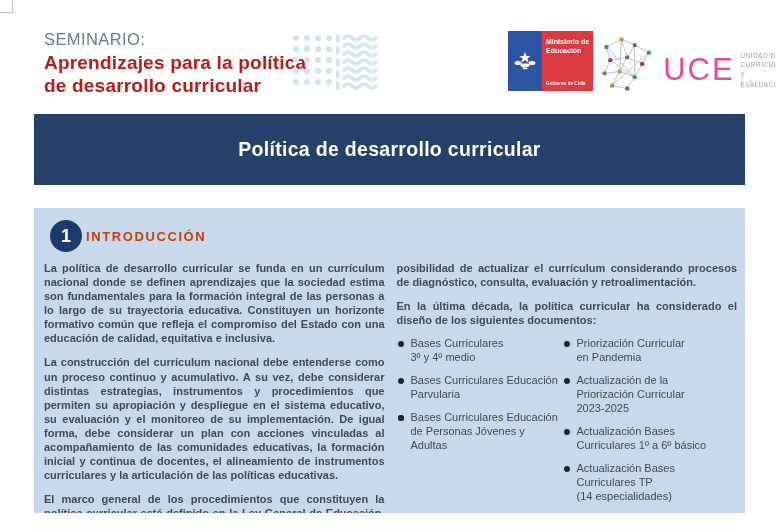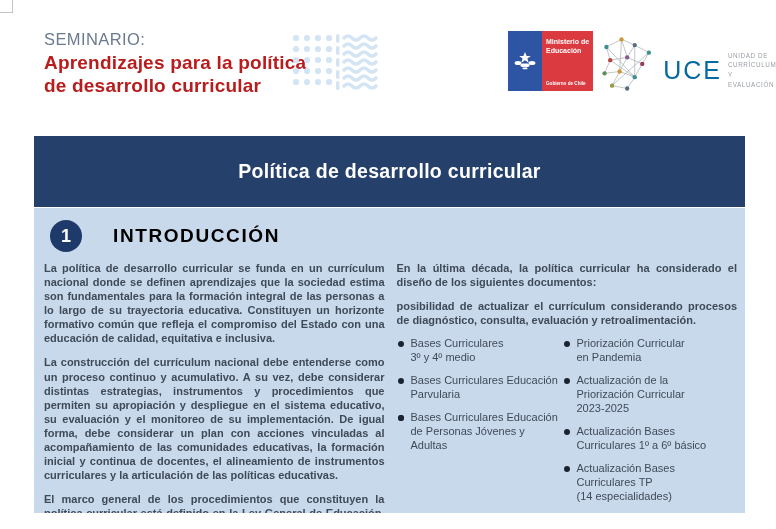--- a/index.html
+++ b/index.html
@@ -21,40 +21,40 @@
   }
   .pattern { position:absolute; left:291px; top:33px; }
   
   .logo-mineduc { position:absolute; left:508px; top:31px; width:85px; height:60px; display:flex; }
   .mineduc-blue { width:34px; background:#2e55a3; display:flex; align-items:center; justify-content:center; }
   .mineduc-red { flex:1; background:#da3a40; position:relative; padding:7px 0 0 4px; }
   .mineduc-name { font-size:7px; font-weight:bold; color:#fff; line-height:1.25; white-space:pre-line; }
   .mineduc-footer { position:absolute; left:4px; bottom:5px; font-size:4.6px; font-weight:bold; color:#fff; white-space:nowrap; }
   
   .logo-uce { position:absolute; left:597px; top:30px; display:flex; align-items:center; }
-  .uce-acronym { font-size:25px; color:#0369a1; letter-spacing:2px; margin:14px 6px 0 2px; }
+  .uce-acronym { font-size:31px; color:#ec4899; letter-spacing:2px; margin:14px 6px 0 2px; }
   .uce-label { font-size:6.3px; color:#9aa0a6; letter-spacing:.6px; line-height:1.55; white-space:pre-line; margin-top:14px; }
   
   .banner {
-    position:absolute; left:34px; top:136px; width:711px; height:71px;
+    position:absolute; left:34px; top:114px; width:711px; height:71px;
     background:#24406b; display:flex; align-items:center; justify-content:center;
   }
   .banner-title { color:#ffffff; font-size:19.5px; font-weight:bold; letter-spacing:.3px; }
   
   .panel {
     position:absolute; left:34px; top:208px; width:711px; height:305px;
     background:#c9d9ec; padding:9px 8px 0 10px; overflow:hidden;
   }
   .section-head { display:flex; align-items:center; margin:3px 0 9px 6px; }
   .num-circle {
     width:32px; height:32px; border-radius:50%; background:#1e3a6a; color:#fff;
     font-size:18px; font-weight:bold; display:flex; align-items:center; justify-content:center;
     flex:0 0 auto;
   }
-  .section-title { font-size:19px; font-weight:bold; letter-spacing:1.6px; color:#000000; margin-left:31px; }
+  .section-title { font-size:13px; font-weight:bold; letter-spacing:1.6px; color:#c2410c; margin-left:4px; }
   .cols { display:flex; gap:12px; }
   .col { width:342px; font-size:11px; line-height:1.28; color:#3f4a57; text-align:justify; }
   .col p { margin:0 0 10px 0;font-weight:bold; }
   .bullets { display:flex; margin-top:5px; text-align:left; }
   .blist { list-style:none; width:166px; }
   .blist li {
     position:relative; padding-left:14px; margin-bottom:9px;
     white-space:pre-line; line-height:1.27;
   }
   .blist li .dot {
@@ -180,22 +180,22 @@
 
     <div class="cols">
 
       <div class="col">
         <p>La política de desarrollo curricular se funda en un currículum nacional donde se definen aprendizajes que la sociedad estima son fundamentales para la formación integral de las personas a lo largo de su trayectoria educativa. Constituyen un horizonte formativo común que refleja el compromiso del Estado con una educación de calidad, equitativa e inclusiva.</p>
         <p>La construcción del currículum nacional debe entenderse como un proceso continuo y acumulativo. A su vez, debe considerar distintas estrategias, instrumentos y procedimientos que permiten su apropiación y despliegue en el sistema educativo, su evaluación y el monitoreo de su implementación. De igual forma, debe considerar un plan con acciones vinculadas al acompañamiento de las comunidades educativas, la formación inicial y continua de docentes, el alineamiento de instrumentos curriculares y la articulación de las políticas educativas.</p>
         <p>El marco general de los procedimientos que constituyen la política curricular está definido en la Ley General de Educación, incluyendo la</p>
       </div>
 
       <div class="col">
+        <p>posibilidad de actualizar el currículum considerando procesos de diagnóstico, consulta, evaluación y retroalimentación.</p>
         <p>En la última década, la política curricular ha considerado el diseño de los siguientes documentos:</p>
-        <p>posibilidad de actualizar el currículum considerando procesos de diagnóstico, consulta, evaluación y retroalimentación.</p>
 
         <div class="bullets">
           <ul class="blist">
             <li><span class="dot"></span><span>Bases Curriculares
 3º y 4º medio</span></li>
             <li><span class="dot"></span><span>Bases Curriculares Educación
 Parvularia</span></li>
             <li><span class="dot"></span></li>
             <li><span class="dot"></span><span>Bases Curriculares Educación
 de Personas Jóvenes y

